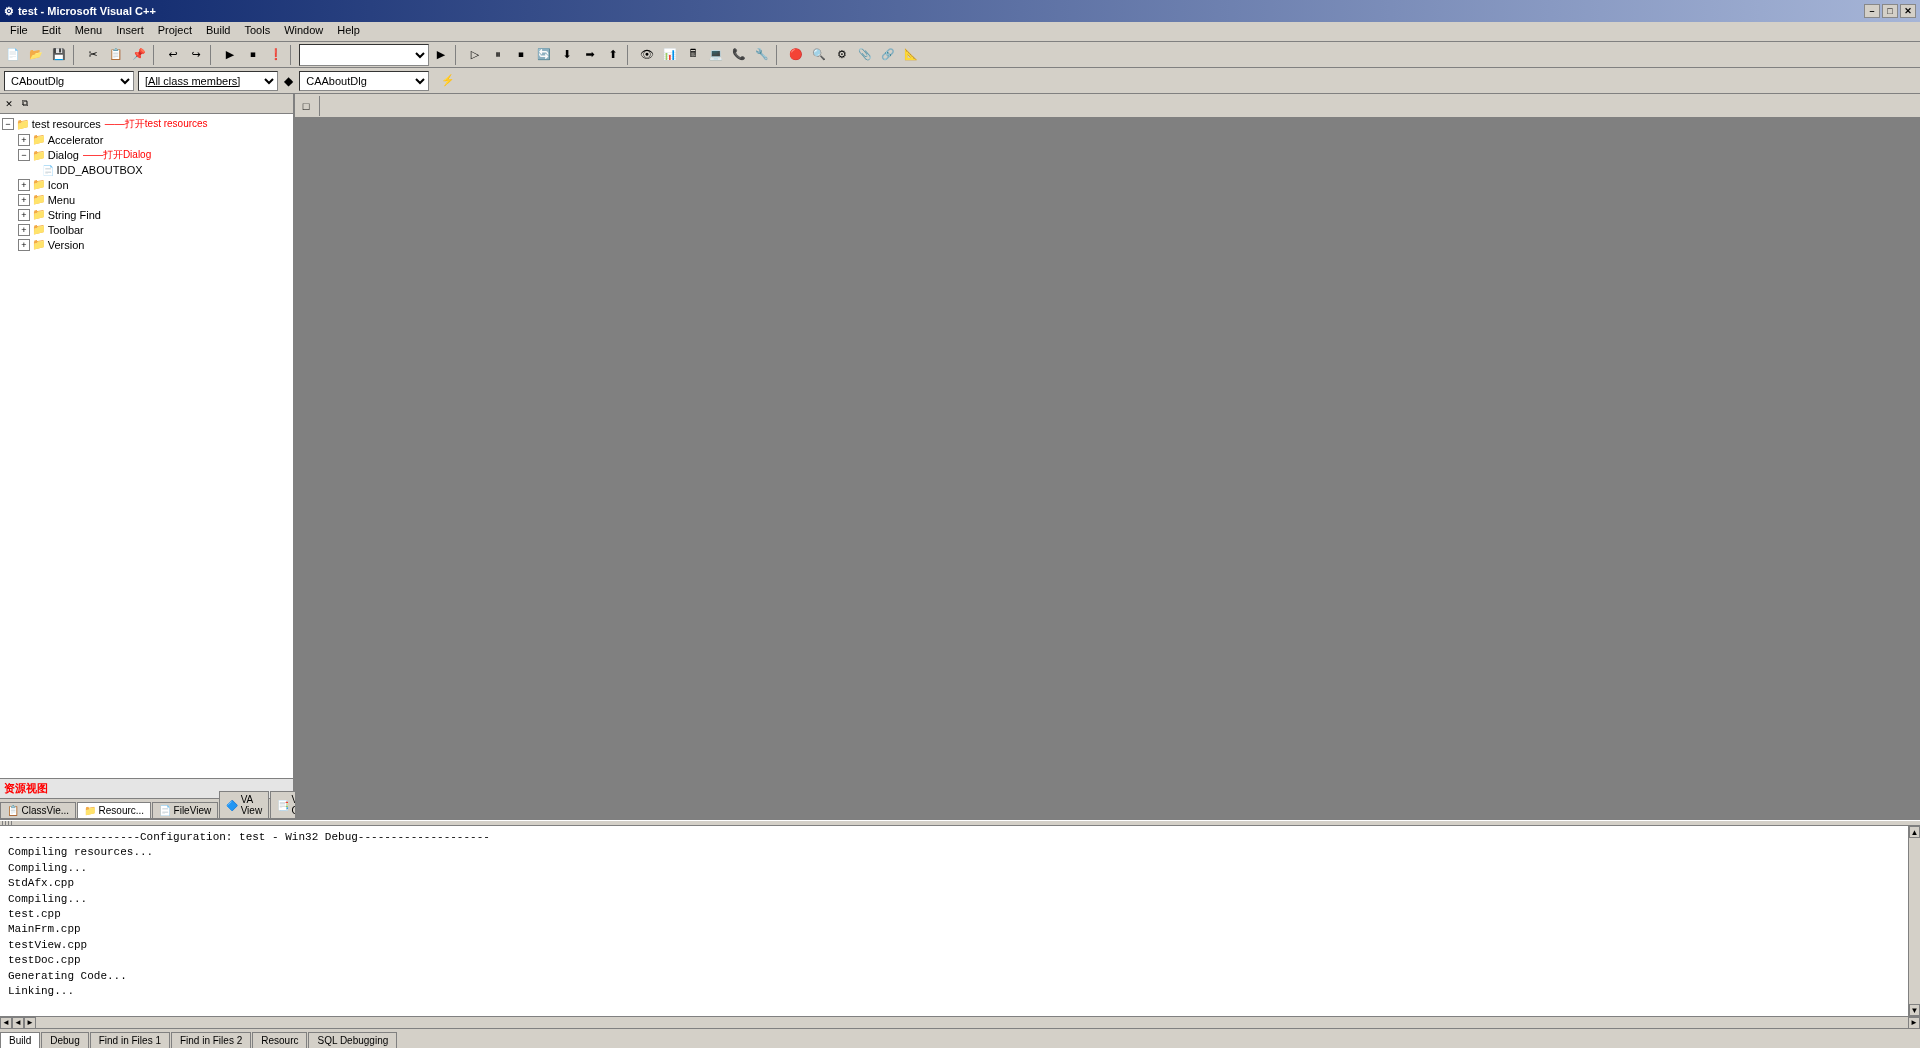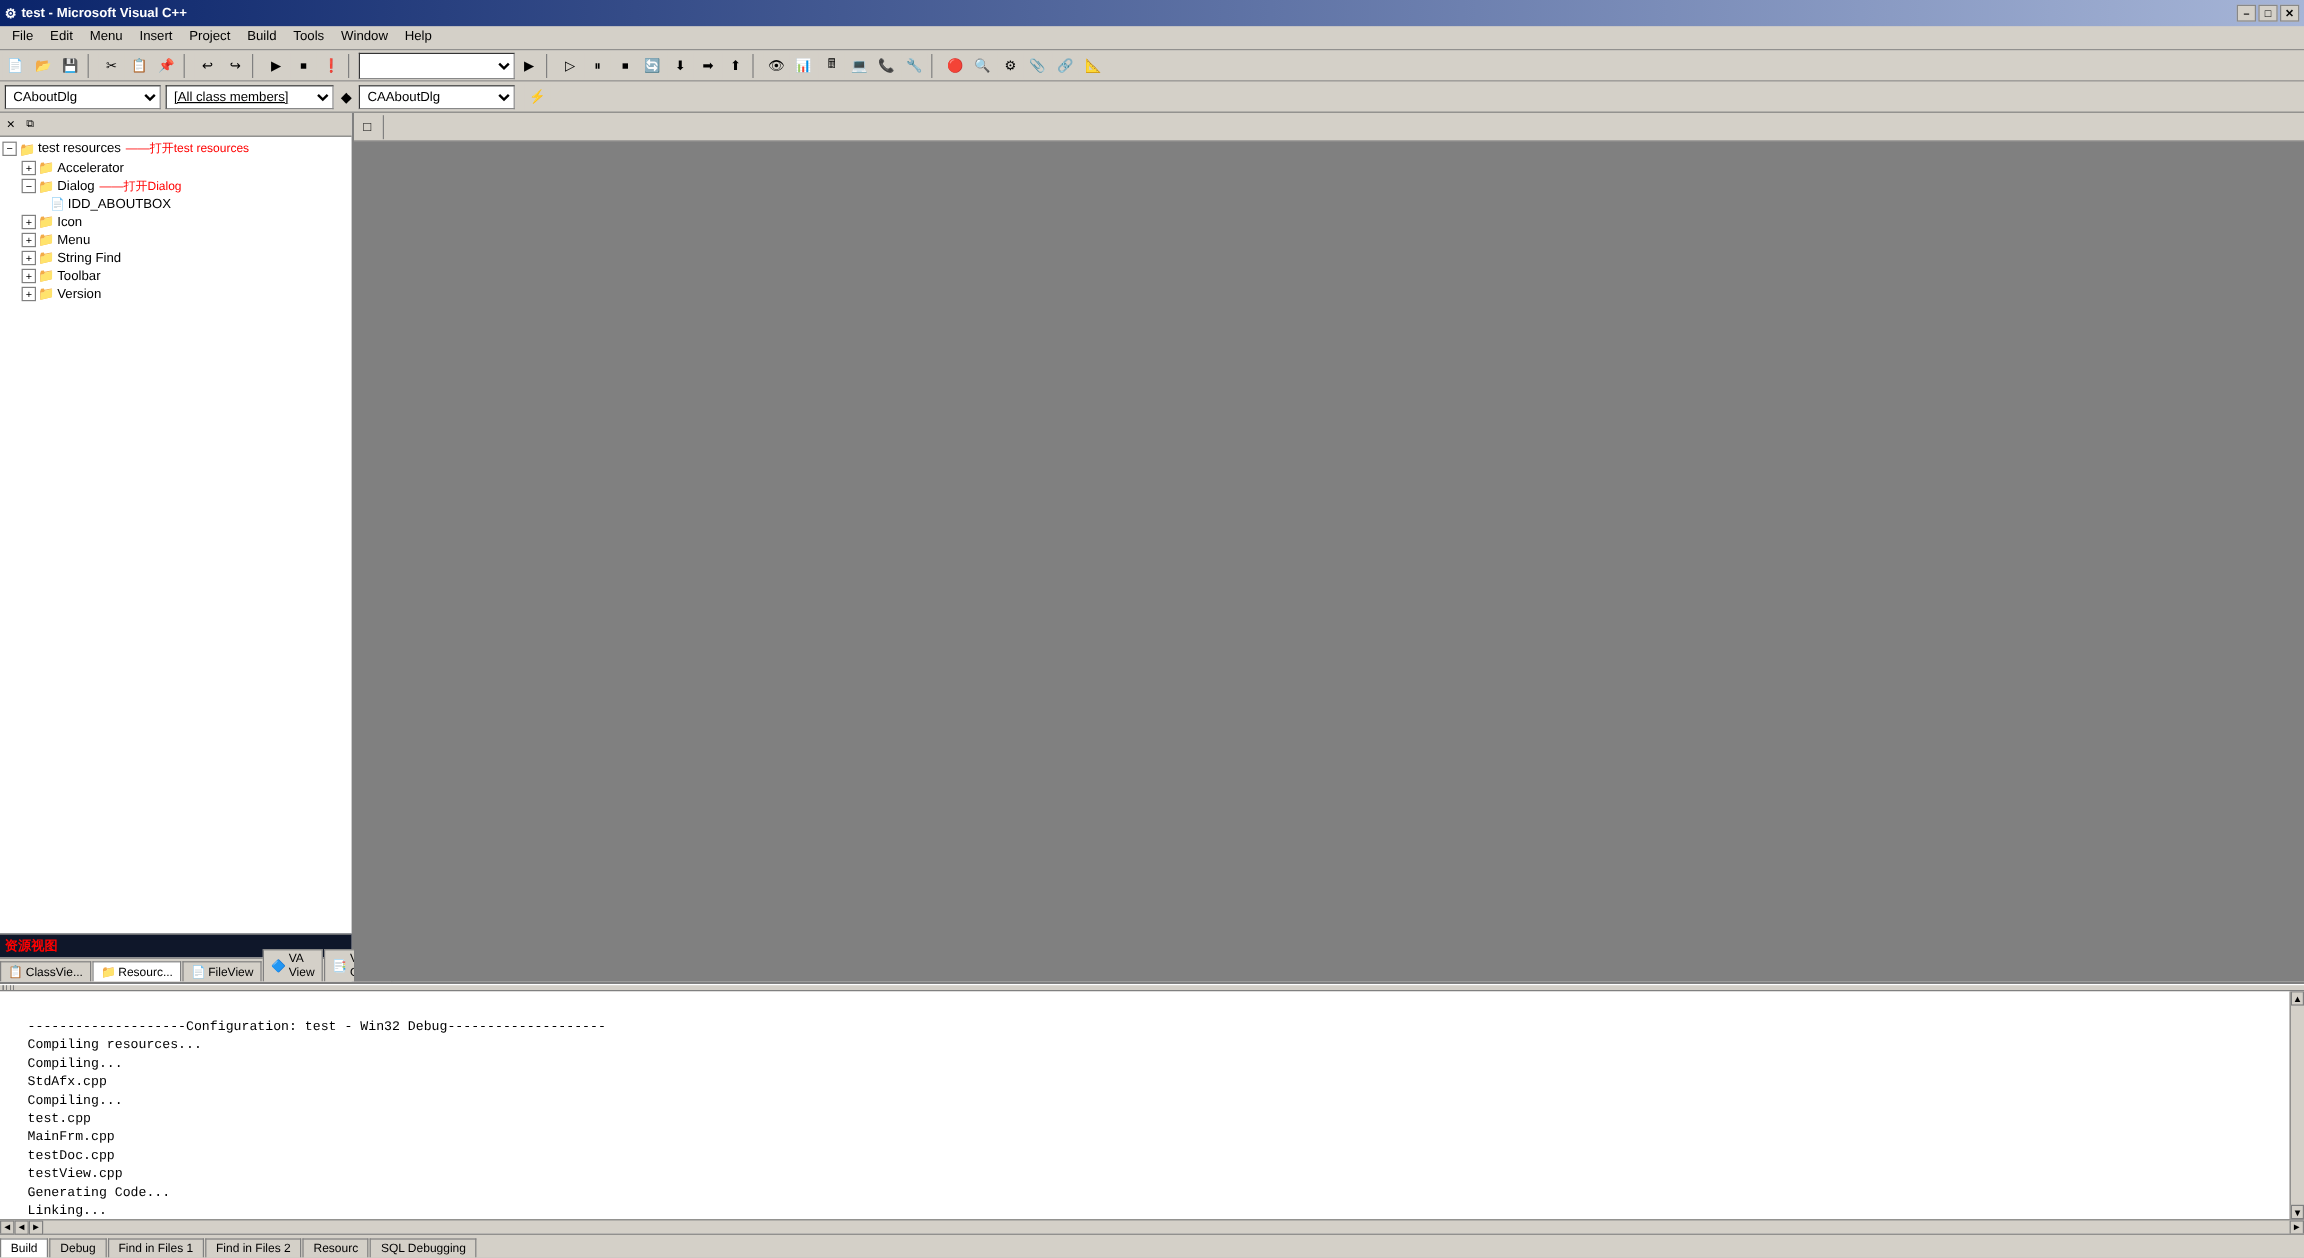--- a/index.html
+++ b/index.html
@@ -128,21 +128,21 @@
     }
     .tree-item {
       display: flex;
       align-items: center;
       padding: 1px 0;
       cursor: pointer;
       white-space: nowrap;
     }
 
     #resource-view-label {
-      background: #0f172a;
+      background: #e5e5e5;
       border-top: 1px solid #808080;
       height: 20px;
       display: flex;
       align-items: center;
       padding: 0 4px;
       font-size: 11px;
       color: red;
       font-weight: bold;
     }
 
@@ -185,25 +185,24 @@
     #bottom-panel {
       height: 230px;
       background: #fff;
       border-top: 2px solid #808080;
       display: flex;
       flex-direction: column;
     }
     #output-area {
       flex: 1;
       overflow-y: auto;
-      padding: 4px 23px;
+      padding: 4px 8px;
       font-family: 'Courier New', monospace;
       font-size: 11px;
       line-height: 1.4;
-      margin-top: 19px;
     }
     #bottom-tabs {
       background: #d4d0c8;
       height: 20px;
       display: flex;
       align-items: flex-end;
       border-top: 1px solid #808080;
     }
     .bottom-tab {
       padding: 2px 8px;
@@ -452,22 +451,22 @@
     </div>
     <div id="bottom-output-wrapper">
       <div id="output-area">
         <div>--------------------Configuration: test - Win32 Debug--------------------</div>
         <div>Compiling resources...</div>
         <div>Compiling...</div>
         <div>StdAfx.cpp</div>
         <div>Compiling...</div>
         <div>test.cpp</div>
         <div>MainFrm.cpp</div>
+        <div>testView.cpp</div>
         <div>testDoc.cpp</div>
-        <div>testView.cpp</div>
         <div>Generating Code...</div>
         <div>Linking...</div>
         <div>&nbsp;</div>
         <div>test.exe - 0 error(s), 0 warning(s)</div>
       </div>
       <div style="display:flex; flex-direction:column; width:12px; background:#d4d0c8; border-left:1px solid #808080;">
         <div style="height:12px; background:#d4d0c8; border:1px solid #808080; display:flex; align-items:center; justify-content:center; font-size:8px;">▲</div>
         <div style="flex:1;"></div>
         <div style="height:12px; background:#d4d0c8; border:1px solid #808080; display:flex; align-items:center; justify-content:center; font-size:8px;">▼</div>
       </div>

